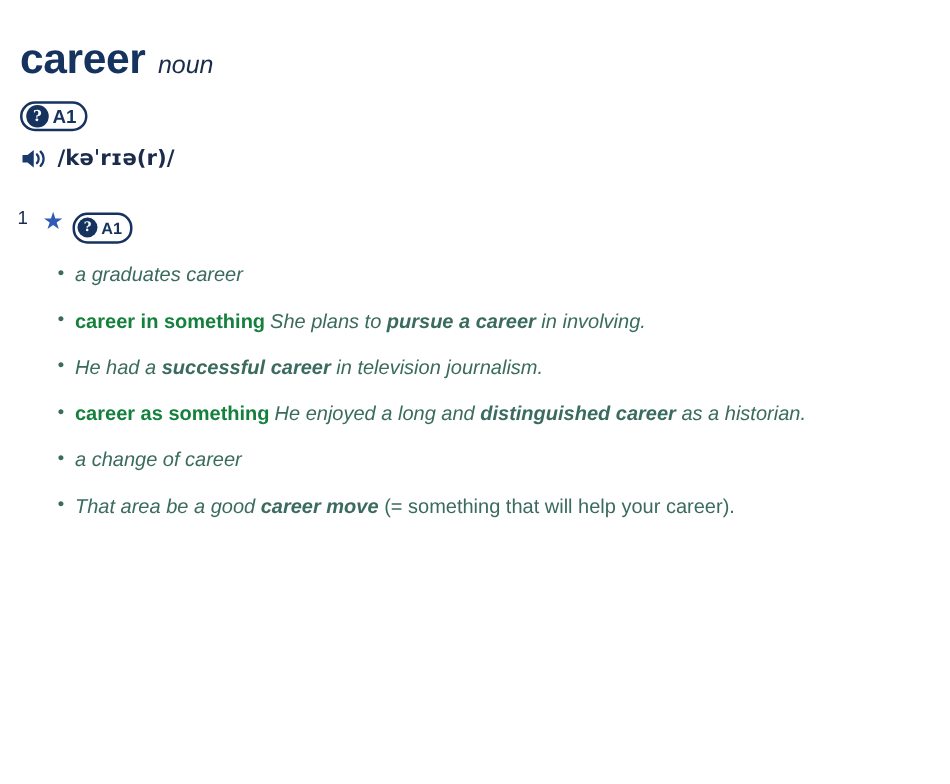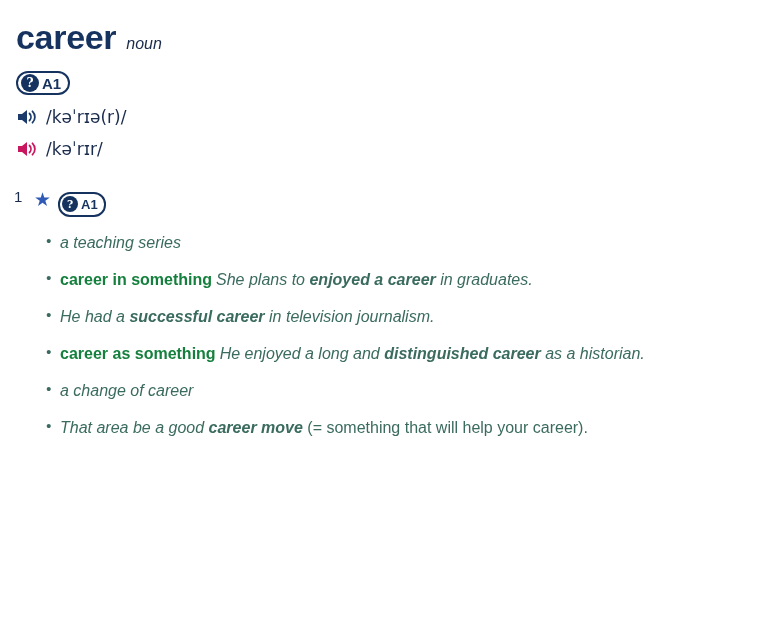--- a/index.html
+++ b/index.html
@@ -8,39 +8,39 @@
     background: #ffffff;
   }
   body {
     width: 760px;
     height: 627px;
     font-family: "Liberation Sans", sans-serif;
     color: #1a2b4c;
     overflow: hidden;
   }
   .page {
-    padding: 14px 18px 0 14px;
+    padding: 24px 18px 0 14px;
     box-sizing: border-box;
   }
 
   
   .headword-row {
     display: flex;
     align-items: baseline;
     gap: 10px;
     margin: 4px 0 0 2px;
   }
   .headword {
     font-size: 34px;
     font-weight: bold;
     color: #15335e;
     letter-spacing: -0.3px;
   }
   .pos {
-    font-size: 16px;
+    font-size: 20px;
     font-style: italic;
     color: #1a2b4c;
   }
 
   
   .cefr-badge {
     display: inline-flex;
     align-items: center;
     gap: 3px;
     border: 2px solid #15335e;
@@ -70,20 +70,21 @@
     color: #15335e;
     line-height: 1;
   }
 
   
   .pron-row {
     display: flex;
     align-items: center;
     gap: 8px;
     margin: 12px 0 0 2px;
+    font-weight: bold;
   }
   .speaker {
     width: 22px;
     height: 20px;
     position: relative;
     display: inline-block;
     cursor: pointer;
   }
   .speaker svg { display: block; }
   .phonetic {
@@ -206,43 +207,33 @@
     <span class="speaker">
       <svg width="22" height="20" viewBox="0 0 22 20" aria-hidden="true">
         <path d="M2 7 h4 L11 3 v14 L6 13 H2 Z" fill="#1a3a6b"></path>
         <path d="M13.5 6.5 a5 5 0 0 1 0 7" stroke="#1a3a6b" stroke-width="1.8" fill="none" stroke-linecap="round"></path>
         <path d="M16.5 4.3 a8 8 0 0 1 0 11.4" stroke="#1a3a6b" stroke-width="1.8" fill="none" stroke-linecap="round"></path>
       </svg>
     </span>
     <span class="phonetic">/kəˈrɪə(r)/</span>
   </div>
 
-  <div class="pron-row">
-    <span class="speaker">
-      <svg width="22" height="20" viewBox="0 0 22 20" aria-hidden="true">
-        <path d="M2 7 h4 L11 3 v14 L6 13 H2 Z" fill="#c8175e"></path>
-        <path d="M13.5 6.5 a5 5 0 0 1 0 7" stroke="#c8175e" stroke-width="1.8" fill="none" stroke-linecap="round"></path>
-        <path d="M16.5 4.3 a8 8 0 0 1 0 11.4" stroke="#c8175e" stroke-width="1.8" fill="none" stroke-linecap="round"></path>
-      </svg>
-    </span>
-    <span class="phonetic">/kəˈrɪr/</span>
-  </div>
 
   <div class="sense">
     <div class="sense-num">1</div>
     <div class="sense-body">
       <div class="def-line">
         <span class="star">★</span><span class="inline-badge">
             <span class="ox-circle">?</span>
             <span class="lvl">A1</span>
           </span>
       </div>
       <ul class="examples" id="example-list">
-          <li><span>a teaching series</span></li>
-          <li><span class="collo">career in something</span><span>She plans to </span><span class="b">enjoyed a career</span><span> in graduates.</span></li>
+          <li><span>a graduates career</span></li>
+          <li><span class="collo">career in something</span><span>She plans to </span><span class="b">pursue a career</span><span> in involving.</span></li>
           <li><span>He had a </span><span class="b">successful career</span><span> in television journalism.</span></li>
           <li><span class="collo">career as something</span><span>He enjoyed a long and </span><span class="b">distinguished career</span><span> as a historian.</span></li>
           <li><span>a change of career</span></li>
           <li><span>That area be a good </span><span class="b">career move</span><span class="gloss"> (= something that will help your career).</span></li>
         </ul>
     </div>
   </div>
 
 </div>
 

